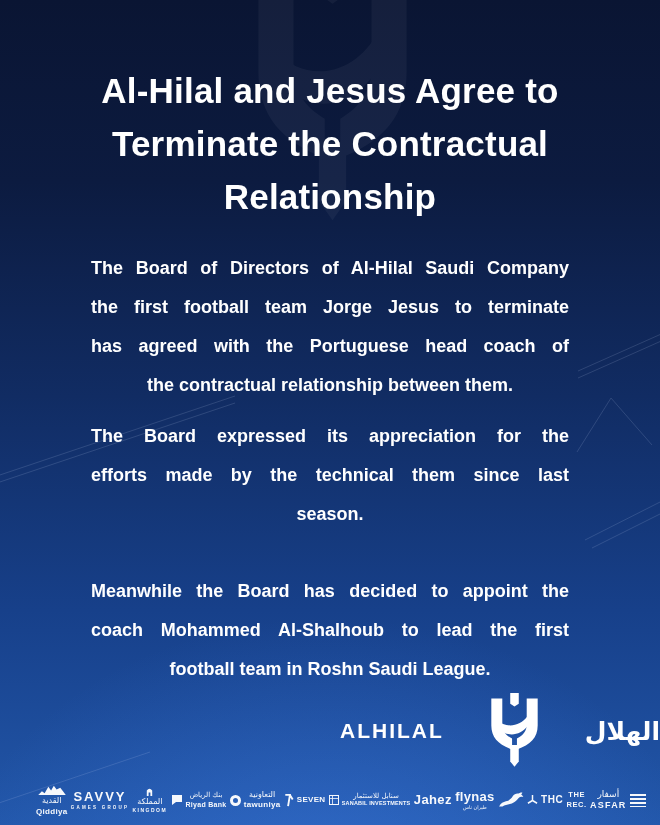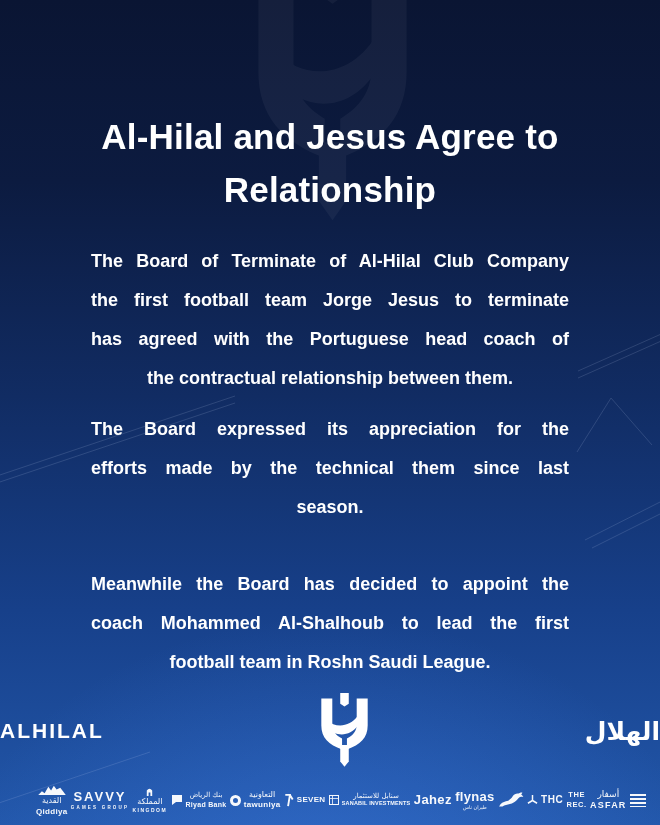--- a/index.html
+++ b/index.html
@@ -5,33 +5,33 @@
   html,body{margin:0;padding:0;background:#06102a;}
   .page{
     position:relative;width:660px;height:825px;overflow:hidden;color:#fff;
     font-family:"Liberation Sans",sans-serif;
     background:
       radial-gradient(95% 60% at 50% 112%, rgba(70,135,245,.42), rgba(70,135,245,0) 62%),
       linear-gradient(180deg,#0a1533 0%, #0c1b40 22%, #112c63 48%, #17408a 74%, #2257aa 100%);
   }
   .bg-decor{position:absolute;inset:0;pointer-events:none;}
   
-  .headline{margin:110px auto 0;width:620px;text-align:center;font-weight:bold;
+  .headline{margin:64px auto 0;width:620px;text-align:center;font-weight:bold;
     font-size:35px;line-height:53px;letter-spacing:.2px;}
   
   .body-copy{width:478px;margin:26px auto 0;}
   .para{margin:0;}
   .para + .para{margin-top:12px;}
   .para.gap{margin-top:38px;}
   .bline{font-size:18px;line-height:39px;font-weight:bold;
     text-align:justify;text-align-last:justify;}
   .bline.center{text-align:center;text-align-last:center;}
   
   .club-row{position:absolute;left:0;right:0;top:693px;display:flex;
-    align-items:center;justify-content:space-between;gap:40px;}
+    align-items:center;justify-content:flex-end;gap:40px;}
   .wordmark-en{font-size:21px;font-weight:bold;letter-spacing:2px;}
   .wordmark-ar{font-size:25px;font-weight:bold;font-family:"DejaVu Sans",sans-serif;}
   .crest{display:block;}
   
   .sponsors{position:absolute;left:36px;right:14px;bottom:9px;display:flex;
     align-items:center;justify-content:space-between;gap:3px;opacity:.96;}
   .sp{display:flex;flex-direction:column;align-items:center;gap:2px;color:#fff;text-align:center;}
   .sp.row{flex-direction:row;gap:3px;}
   .sp .col{display:flex;flex-direction:column;align-items:center;gap:1px;}
   .ar{font-family:"DejaVu Sans",sans-serif;font-size:8px;line-height:1.05;}
@@ -78,26 +78,27 @@
       <path d="M578 371 L668 331"></path>
       <path d="M577 452 L611 398 L652 445"></path>
       <path d="M585 540 L668 498"></path>
       <path d="M592 548 L668 510"></path>
       <path d="M-10 806 L150 752"></path>
     </g>
   </svg>
 
   <div class="headline">
     <div>Al-Hilal and Jesus Agree to</div>
+    <div>Terminate the Contractual</div>
     <div>Relationship</div>
   </div>
 
   <div class="body-copy">
     <div class="para">
-      <div class="bline">The Board of Terminate of Al-Hilal Club Company</div>
+      <div class="bline">The Board of Directors of Al-Hilal Saudi Company</div>
       <div class="bline">the first football team Jorge Jesus to terminate</div>
       <div class="bline">has agreed with the Portuguese head coach of</div>
       <div class="bline center">the contractual relationship between them.</div>
     </div>
     <div class="para">
       <div class="bline">The Board expressed its appreciation for the</div>
       <div class="bline">efforts made by the technical them since last</div>
       <div class="bline center">season.</div>
     </div>
     <div class="para gap">

